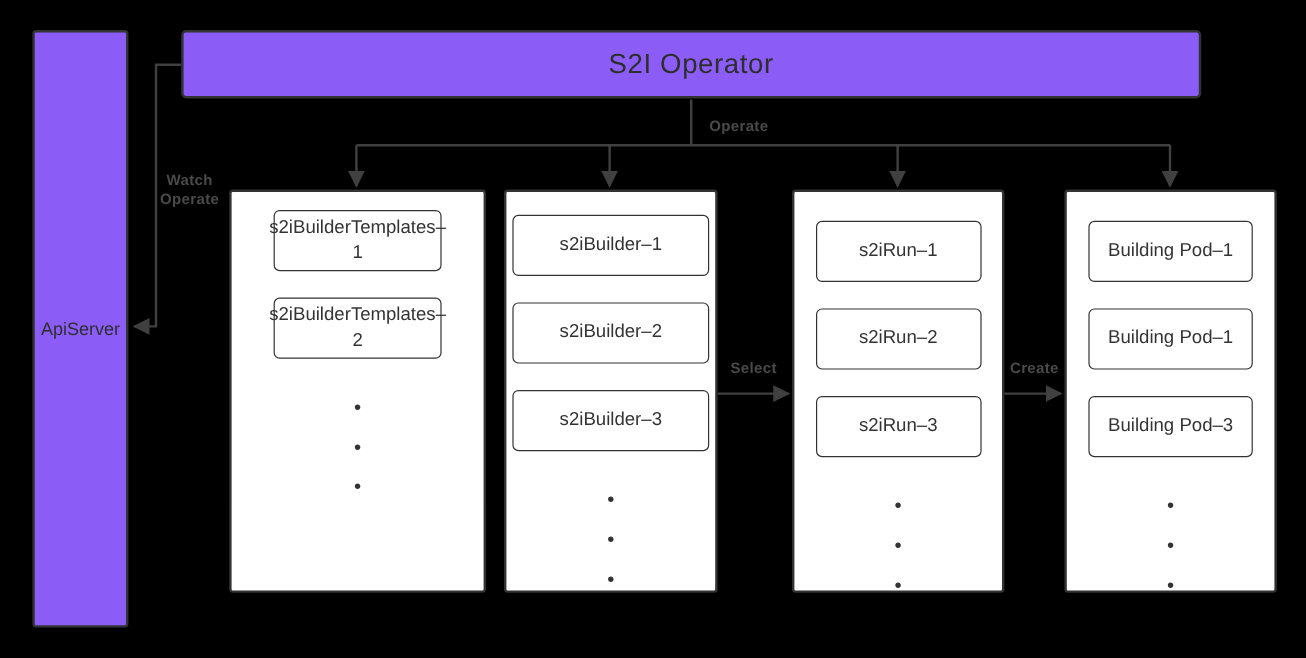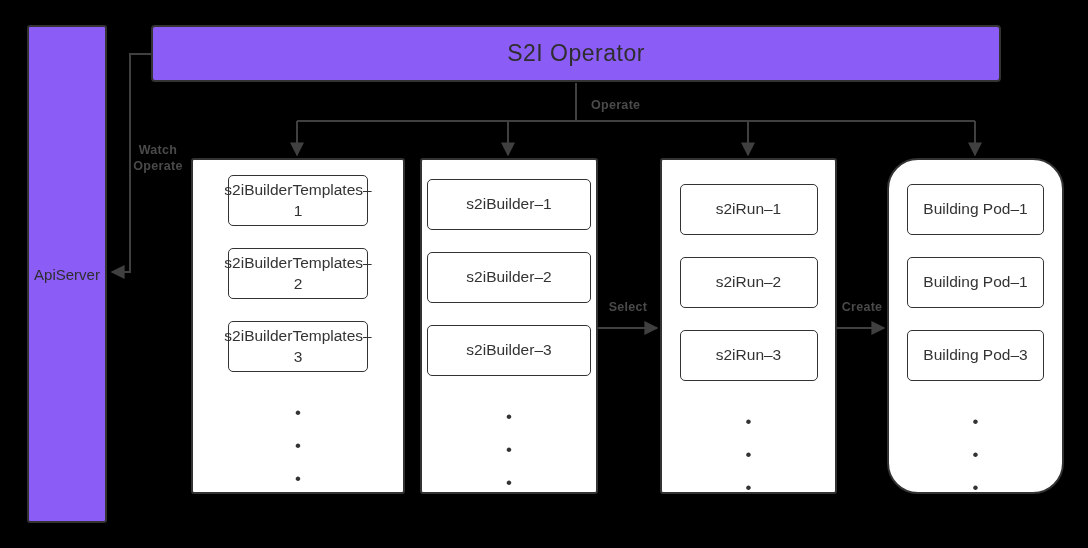--- a/index.html
+++ b/index.html
@@ -23,21 +23,21 @@
     font-size:15px;
   }
   .column{
     position:absolute;top:158px;height:336px;background:#ffffff;
     border:2px solid #333333;border-radius:3px;box-sizing:border-box;
     display:flex;flex-direction:column;align-items:center;overflow:hidden;
   }
   .col1{left:191px;width:214px;padding-top:15px;}
   .col2{left:420px;width:178px;padding-top:19px;}
   .col3{left:660px;width:177px;padding-top:24px;}
-  .col4{left:887px;width:177px;padding-top:24px;border-radius:31px;}
+  .col4{left:887px;width:177px;padding-top:24px;}
   .item{
     border:1.5px solid #333333;border-radius:5px;background:#ffffff;
     box-sizing:border-box;height:51px;flex:0 0 51px;margin-bottom:22px;
     display:flex;align-items:center;justify-content:center;
     text-align:center;font-size:15.5px;line-height:1.32;color:#333333;
   }
   .col1 .item{width:140px;padding:0 14px;}
   .col2 .item{width:164px;padding:0 6px;}
   .col3 .item{width:138px;padding:0 6px;}
   .col4 .item{width:137px;padding:0 6px;}
@@ -90,21 +90,20 @@
     <div>Watch</div>
     <div>Operate</div>
   </div>
   <div class="edge-label lbl-operate">Operate</div>
   <div class="edge-label lbl-select">Select</div>
   <div class="edge-label lbl-create">Create</div>
 
   <div class="column col1">
     <div class="item">s2iBuilderTemplates–1</div>
     <div class="item">s2iBuilderTemplates–2</div>
-    <div class="item">s2iBuilderTemplates–3</div>
     <div class="dots">
       <span class="dot">•</span>
       <span class="dot">•</span>
       <span class="dot">•</span>
     </div>
   </div>
 
   <div class="column col2">
     <div class="item">s2iBuilder–1</div>
     <div class="item">s2iBuilder–2</div>

